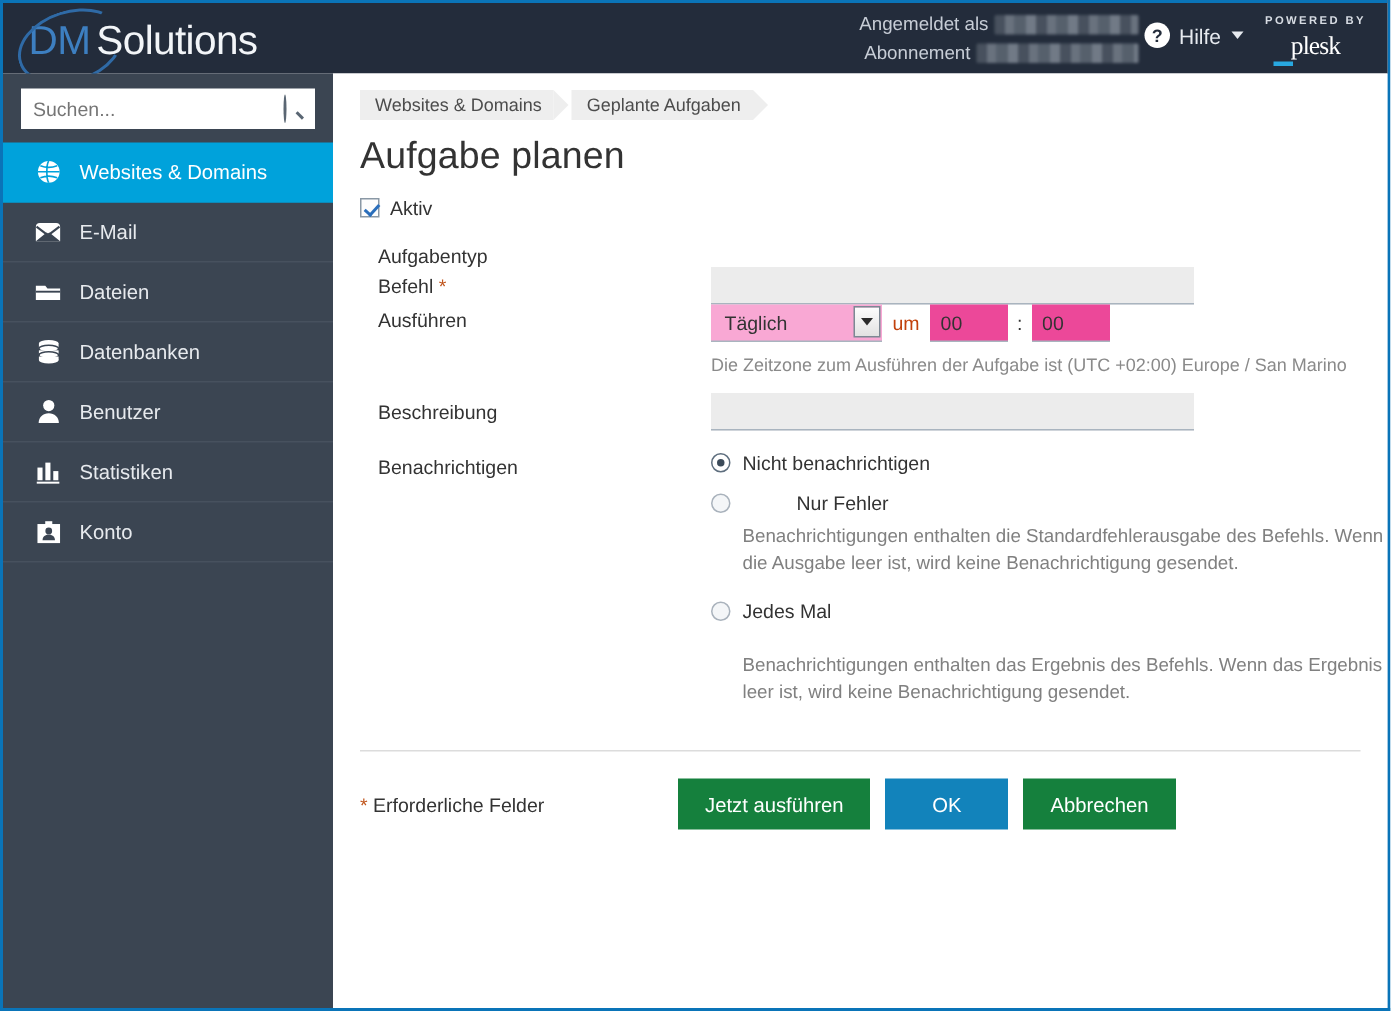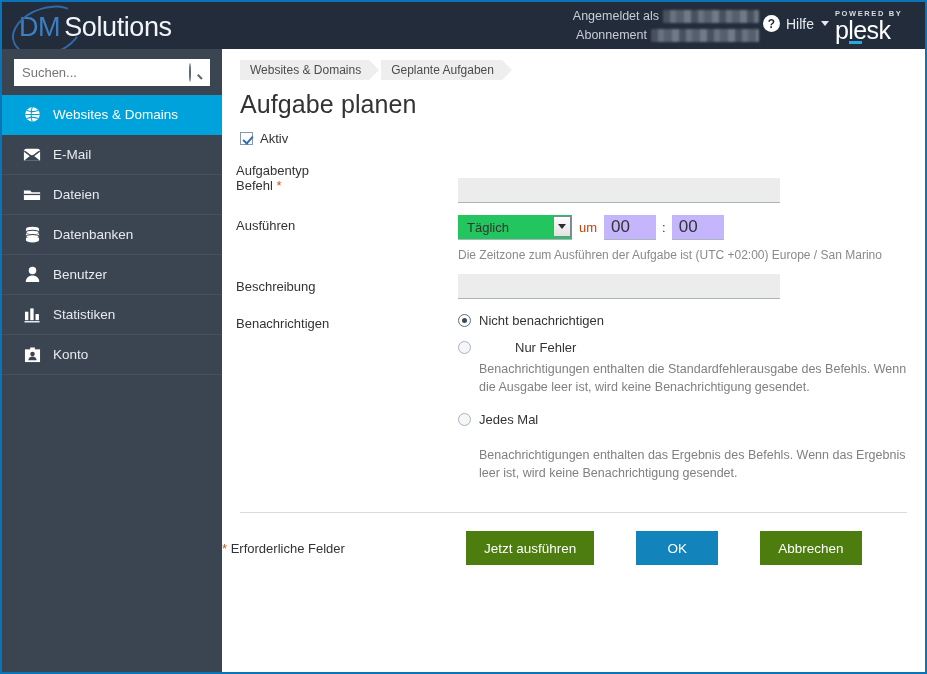--- a/index.html
+++ b/index.html
@@ -107,35 +107,36 @@
     border-left: 4px solid transparent;
     border-right: 4px solid transparent;
     border-top: 5px solid #e6eaef;
     margin-left: 1px;
   }
 
   .plesk {
     position: absolute;
     right: 10px; top: 7px;
     width: 84px;
+    text-align: center;
     color: #ffffff;
   }
   .plesk-top {
     font-size: 7.5px;
     letter-spacing: 1.6px;
     font-weight: bold;
     color: #d7dce3;
     margin-bottom: 0px;
   }
   .plesk-word {
-    font-size: 25px;
+    font-size: 17px;
     letter-spacing: -0.6px;
     line-height: 25px;
     position: relative;
-    font-family: Liberation Sans, sans-serif;
+    font-family: Liberation Serif, serif;
     font-weight: 300;
   }
   .plesk-underline {
     position: absolute;
     left: 14px; bottom: -1px;
     width: 13px; height: 3px;
     background: #28a8e0;
   }
 
   
@@ -273,21 +274,21 @@
     left: 3.5px; top: 0.5px;
     width: 4px; height: 8px;
     border: solid #2a6ebb;
     border-width: 0 2px 2px 0;
     transform: rotate(42deg);
   }
 
   
   .form {
     margin: 14px 0 0 0;
-    padding-left: 14px;
+    padding-left: 30px;
   }
   .frow {
     display: flex;
     align-items: flex-start;
     margin-bottom: 0px;
   }
   .flabel {
     width: 222px;
     flex: 0 0 222px;
     font-size: 13px;
@@ -339,21 +340,21 @@
     padding: 0 6px;
     outline: none;
   }
 
   .selwrap {
     position: relative;
     display: inline-block;
     vertical-align: middle;
   }
   .selbox {
-    background: #22c55e;
+    background: #f9a8d4;
     border: none;
     border-bottom: 1px solid #a9b4bf;
     height: 25px;
     width: 114px;
     font-size: 13px;
     color: #333;
     display: flex;
     align-items: center;
     padding-left: 9px;
     cursor: pointer;
@@ -375,26 +376,26 @@
     display: block;
   }
 
   .timerow { display: flex; align-items: center; }
   .um {
     font-size: 13px;
     color: #c2410c;
     margin: 0 7px;
   }
   .timefield {
-    background: #c4b5fd;
+    background: #ec4899;
     border: none;
     border-bottom: 1px solid #a9b4bf;
     height: 25px;
     width: 52px;
-    font-size: 17px;
+    font-size: 13px;
     font-family: "Liberation Sans", sans-serif;
     color: #333;
     padding: 0 7px;
     outline: none;
   }
   .colon { margin: 0 6px; color: #333; font-size: 13px; }
 
   .hint {
     font-size: 12px;
     color: #8a8a8a;
@@ -411,40 +412,40 @@
   }
 
   .divider {
     border-top: 1px solid #dcdcdc;
     margin: 18px 18px 0 18px;
   }
 
   .footer {
     display: flex;
     align-items: center;
+    padding-left: 18px;
     margin-top: 18px;
-    gap: 32px;
   }
   .reqnote {
     width: 212px;
     flex: 0 0 212px;
     font-size: 13px;
     color: #333;
   }
   .btn {
     height: 34px;
     min-width: 82px;
     border: none;
     font-family: "Liberation Sans", sans-serif;
     font-size: 13.5px;
     color: #ffffff;
     cursor: pointer;
     padding: 0 18px;
   }
-  .btn-grey { background: #4d7c0f; }
+  .btn-grey { background: #15803d; }
   .btn-blue { background: #1283bb; }
   .btn + .btn { margin-left: 10px; }
 </style>
 </head>
 <body>
 
 <div id="viewport">
 
   <div class="topbar">
 
@@ -590,21 +591,21 @@
       <span class="chk"></span>
       <span>Aktiv</span>
     </div>
 
     <div class="form">
 
       <div class="frow" style="margin-top:12px;">
         <div class="flabel">Aufgabentyp</div>
       </div>
 
-      <div class="frow" style="margin-bottom:12px;">
+      <div class="frow" style="align-items:center;">
         <div class="flabel" style="padding-top:0;">
           <span>Befehl</span>
           <span class="req">*</span>
         </div>
         <div class="fctrl">
           <input class="txtfield" type="text" placeholder="" style="">
         </div>
       </div>
 
       <div class="frow" style="margin-bottom:10px;">

